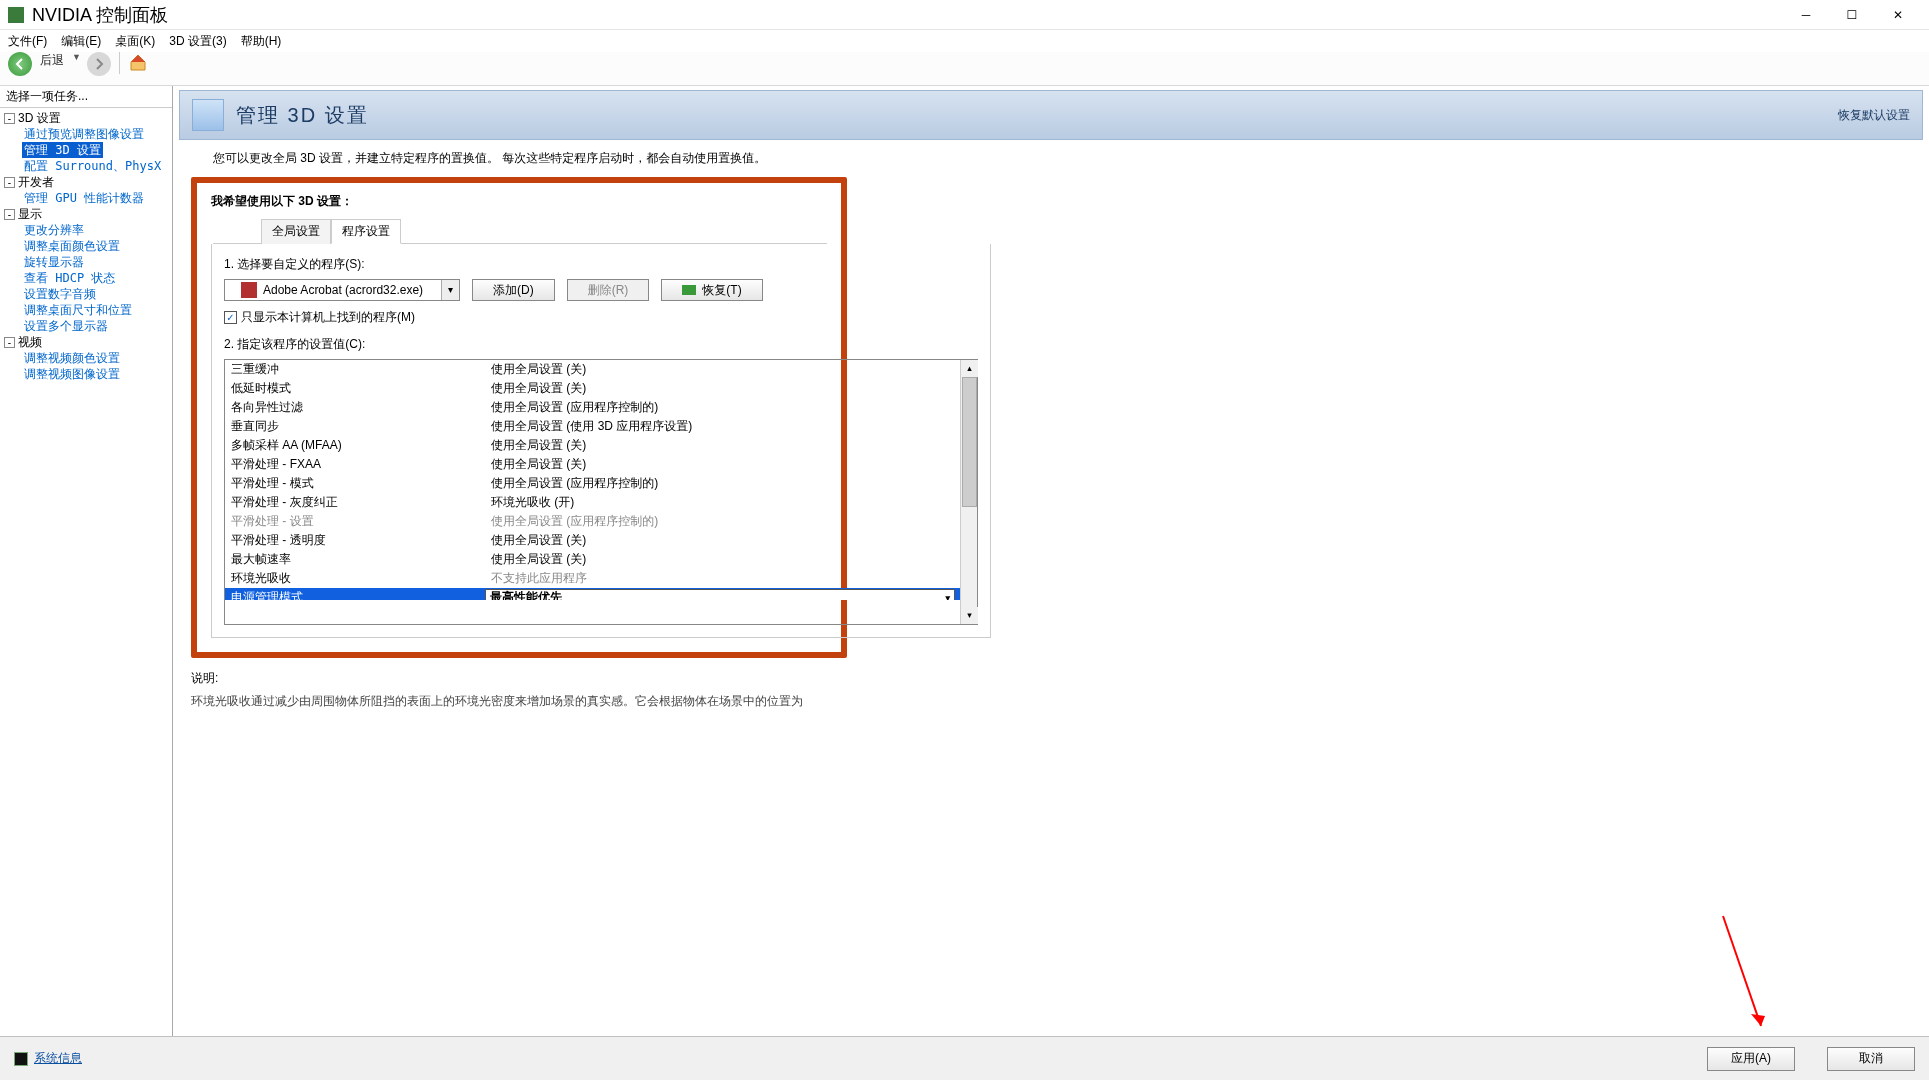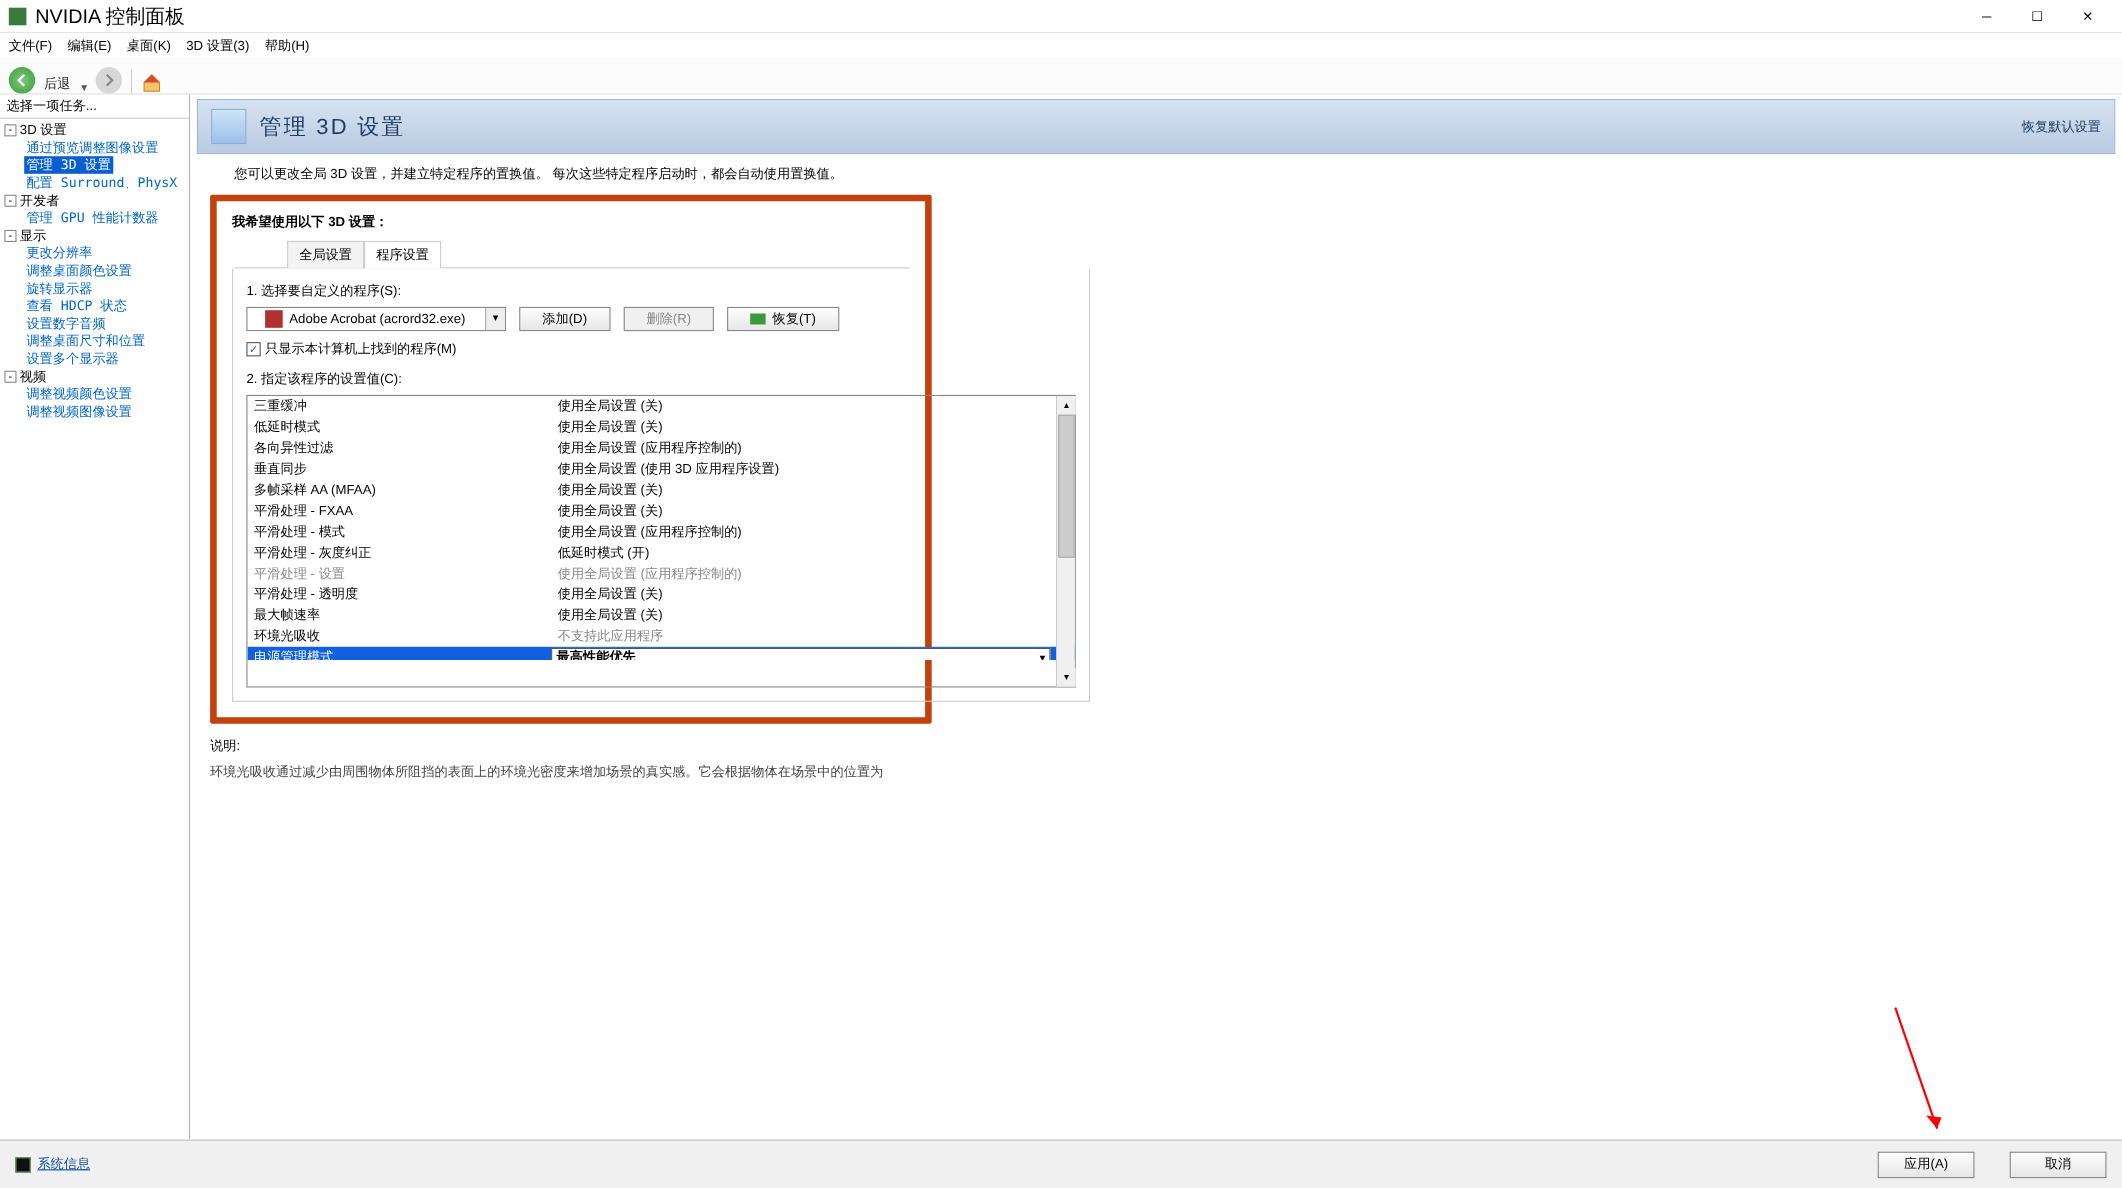--- a/index.html
+++ b/index.html
@@ -10,21 +10,21 @@
 .titlebar .app-icon { width: 16px; height: 16px; background: #3a7a3a; margin-right: 8px; display:inline-block; }
 .titlebar .title { flex: 1; color: #000; font-size: 18px; }
 .winbtns { display: flex; gap: 0; }
 .winbtn { width: 46px; height: 30px; display:flex; align-items:center; justify-content:center; color:#000; }
 
 
 .menubar { height: 22px; display: flex; align-items: center; padding: 0 8px; gap: 14px; background: #fff; }
 .menubar span { color:#000; }
 
 
-.toolbar { height: 34px; display:flex; align-items:flex-end; gap:6px; padding:0 8px; border-bottom: 1px solid #d9d9d9; background: #fcfcfc; }
+.toolbar { height: 34px; display:flex; align-items:flex-start; gap:6px; padding:0 8px; border-bottom: 1px solid #d9d9d9; background: #fcfcfc; }
 .tb-btn { width:24px; height:24px; border-radius:12px; display:flex; align-items:center; justify-content:center; }
 .tb-back { background: radial-gradient(circle,#7ec97e,#3a9a3a); color:#fff; }
 .tb-fwd { background: #d8d8d8; color:#888; }
 .tb-sep { width:1px; height:22px; background:#ccc; margin:0 2px; }
 .tb-home { width:20px; height:20px; }
 .back-label { font-size:12px; color:#222; margin-left:2px; }
 .dd-arrow { font-size:9px; color:#555; margin-left:2px; }
 
 
 .main { display:flex; height: calc(1080px - 30px - 22px - 34px - 44px); }
@@ -71,21 +71,21 @@
 
 .chk-row { display:flex; align-items:center; gap:4px; margin: 6px 0 10px 0; }
 .chk { width:13px; height:13px; border:1px solid #555; display:inline-flex; align-items:center; justify-content:center; font-size:10px; color:#1060c0;}
 
 .grid-wrap { border:1px solid #888; width: 754px; height: 266px; position:relative; }
 .grid-head { display:flex; background:#fff; border-bottom:1px solid #ccc; }
 .gh { padding:2px 6px; }
 .gh1 { width:260px; }
 .gh2 { flex:1; }
 .grid-body { overflow:hidden; height: 240px; position:relative; }
-.grow { display:flex; padding:1px 0;gap:16px; }
+.grow { display:flex; padding:1px 0; }
 .gc1 { width:260px; padding:0 6px; }
 .gc2 { flex:1; padding:0 6px; }
 .grow.disabled { color:#888; }
 .grow.selected { background:#1060e0; color:#fff; }
 .grow.selected .gc2 { background:#fff; color:#000; font-weight:bold; border:1px solid #555; margin-right:22px; display:flex; justify-content:space-between; align-items:center; padding:0 4px; height:17px;}
 .grow.selected .gc2 .dd { font-size:9px; }
 .gscroll { position:absolute; right:0; top:0; width:17px; height:100%; background:#f0f0f0; border-left:1px solid #ccc;}
 .gscroll .thumb { position:absolute; left:1px; width:15px; background:#cdcdcd; border:1px solid #aaa;}
 .gscroll .arr { position:absolute; left:0; width:17px; height:17px; text-align:center; font-size:9px; line-height:17px; background:#f0f0f0; }
 
@@ -249,21 +249,21 @@
               <div class="grow">
                 <div class="gc1">平滑处理 - FXAA</div>
                 <div class="gc2">使用全局设置 (关)</div>
               </div>
               <div class="grow">
                 <div class="gc1">平滑处理 - 模式</div>
                 <div class="gc2">使用全局设置 (应用程序控制的)</div>
               </div>
               <div class="grow">
                 <div class="gc1">平滑处理 - 灰度纠正</div>
-                <div class="gc2">低延时模式 (开)</div>
+                <div class="gc2">环境光吸收 (开)</div>
               </div>
               <div class="grow disabled">
                 <div class="gc1">平滑处理 - 设置</div>
                 <div class="gc2">使用全局设置 (应用程序控制的)</div>
               </div>
               <div class="grow">
                 <div class="gc1">平滑处理 - 透明度</div>
                 <div class="gc2">使用全局设置 (关)</div>
               </div>
               <div class="grow">

